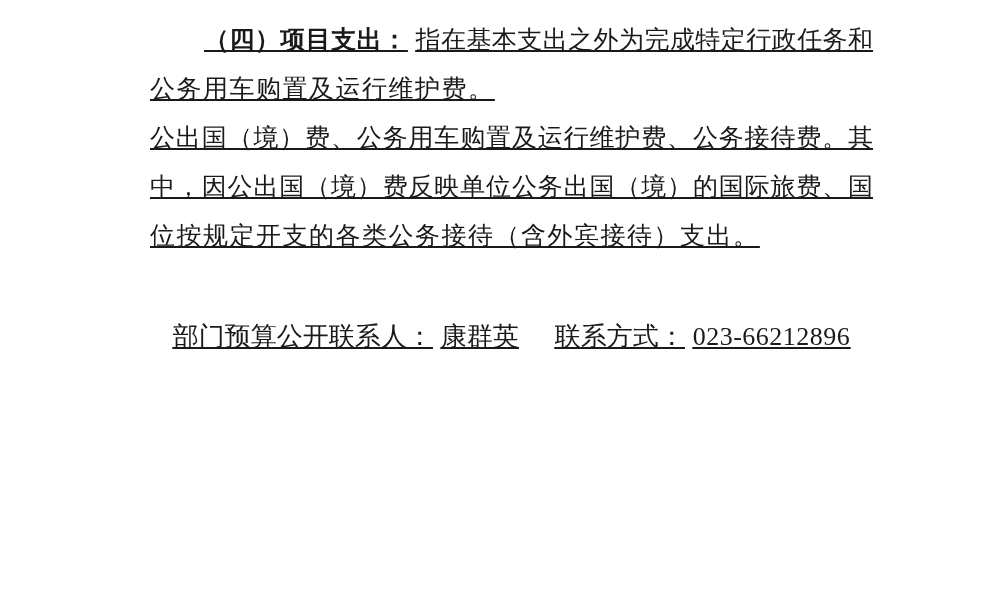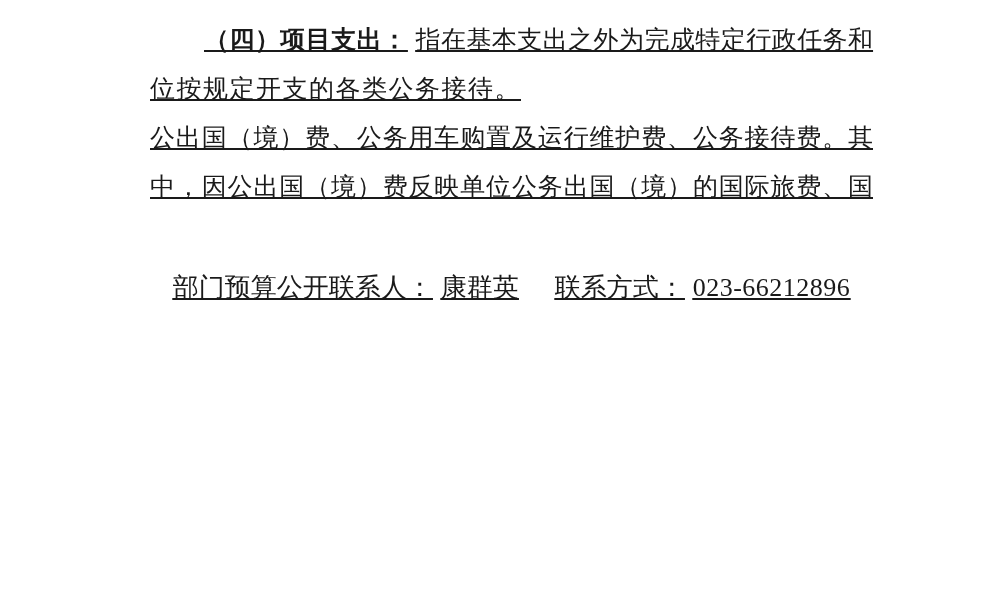--- a/index.html
+++ b/index.html
@@ -48,28 +48,29 @@
   .phone-number { letter-spacing: 0.5px; }
 </style>
 </head>
 <body>
 
 <div class="page">
   <div class="content">
 
     <div class="line justify indent"><span class="head">（四）项目支出：</span><span>指在基本支出之外为完成特定行政任务和</span></div>
 
-    <div class="line noj"><span>位按规定开支的各类公务接待。</span></div>
+    <div class="line noj"><span>公务用车购置及运行维护费。</span></div>
 
 
     <div class="line justify"><span>公出国（境）费、公务用车购置及运行维护费、公务接待费。其</span></div>
 
     <div class="line justify"><span>中，因公出国（境）费反映单位公务出国（境）的国际旅费、国</span></div>
 
 
 
 
 
+    <div class="line noj"><span>位按规定开支的各类公务接待（含外宾接待）支出。</span></div>
 
     <div class="footer-line"><span>部门预算公开联系人：</span><span>康群英</span><span class="phone-label">联系方式：</span><span class="phone-number">023-66212896</span></div>
 
   </div>
 </div>
 
 </body></html>

